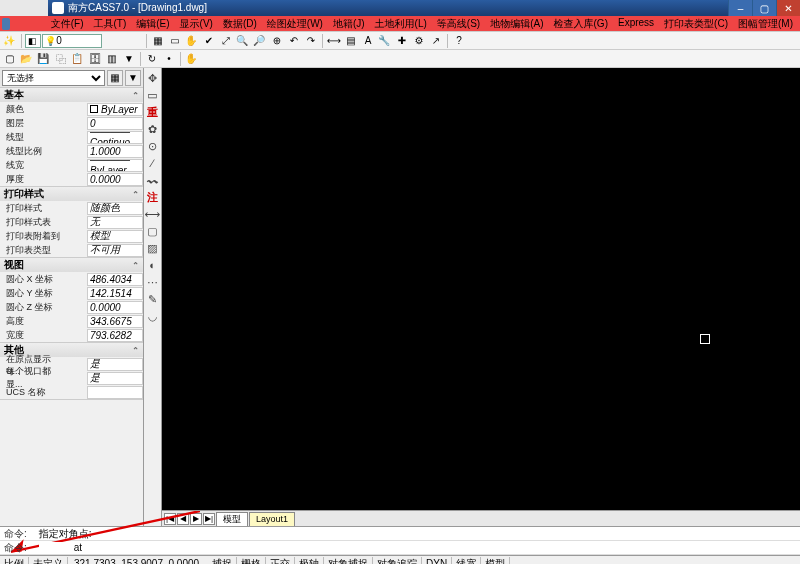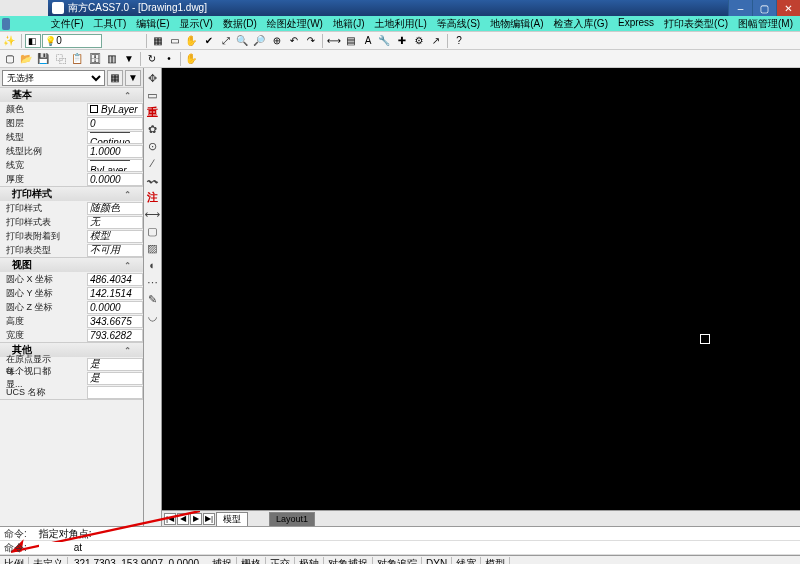--- a/index.html
+++ b/index.html
@@ -2,50 +2,50 @@
 <html><head>
 <meta charset="utf-8">
 <style>
 * { margin:0; padding:0; box-sizing:border-box; font-family:"Microsoft YaHei",SimSun,sans-serif; font-size:10px; }
 body { width:800px; height:564px; background:#e8e8e8; overflow:hidden; position:relative; }
 .titlebar { height:16px; background:linear-gradient(#2a5ca0,#1a3c70); color:#fff; display:flex; align-items:center; padding:0 4px;margin-left:48px; }
 .titlebar .icon { width:12px; height:12px; background:#fff; margin-right:4px; border-radius:2px; }
 .winbtns { position:absolute; right:0; top:0; height:16px; display:flex; }
 .winbtn { width:24px; height:16px; background:#3a6cb0; color:#fff; display:flex; align-items:center; justify-content:center; border-left:1px solid #2a5c90; cursor:pointer; }
 .winbtn.close { background:#c04030; }
-.menubar { height:16px; background:#5eead4; display:flex; align-items:center; padding:0 2px; border-bottom:1px solid #ccc;gap:32px; }
+.menubar { height:16px; background:#ef4444; display:flex; align-items:center; padding:0 2px; border-bottom:1px solid #ccc;gap:32px; }
 .menubar .micon { width:12px; height:12px; background:#4a7ab0; margin-right:4px; border-radius:2px; }
 .menuitem { padding:0 5px; cursor:pointer; white-space:nowrap; }
 .toolbar { height:18px; background:#f4f4f4; border-bottom:1px solid #ccc; display:flex; align-items:center; padding:0 2px; gap:1px; }
 .tbtn { width:16px; height:16px; border:1px solid transparent; display:inline-flex; align-items:center; justify-content:center; cursor:pointer; }
 .tsep { width:1px; height:14px; background:#bbb; margin:0 2px; }
 .tdrop { height:14px; border:1px solid #7a9; background:#fff; font-size:9px; padding:0 2px; display:flex; align-items:center; min-width:60px; }
 .tdrop.narrow { min-width:16px; }
 .workarea { display:flex; height:458px; }
 .proppanel { width:144px; background:#f0f0f0; border-right:1px solid #999; display:flex; flex-direction:column; }
 .propheader { height:20px; background:#e8e8e8; display:flex; align-items:center; padding:0 2px; gap:2px; border-bottom:1px solid #ccc; }
 .propheader select { flex:1; height:16px; font-size:9px; border:1px solid #888; background:#fff; }
 .propheaderbtn { width:16px; height:16px; border:1px solid #aaa; background:#eee; cursor:pointer; display:flex; align-items:center; justify-content:center; }
 .propsection { border-bottom:1px solid #ccc; }
-.psechead { height:14px; background:linear-gradient(#eee,#ddd); padding:0 12px; display:flex; align-items:center; justify-content:space-between; font-size:9px; font-weight:bold; cursor:pointer; }
+.psechead { height:14px; background:linear-gradient(#eee,#ddd); padding:0 4px; display:flex; align-items:center; justify-content:space-between; font-size:9px; font-weight:bold; cursor:pointer; }
 .psechead .chev { font-size:8px; color:#666; }
 .proprow { display:flex; height:14px; align-items:center;gap:25px; }
 .proprow .plabel { width:62px; padding-left:6px; font-size:9px; color:#222; }
 .proprow .pval { flex:1; height:13px; background:#fff; border:1px solid #ccc; font-size:9px; padding:0 2px; display:flex; align-items:center; overflow:hidden;font-style:italic; }
 .proprow .pval .sw { width:8px; height:8px; border:1px solid #000; background:#fff; margin-right:3px; }
 .vtoolbar { width:18px; background:#f0f0f0; border-right:1px solid #999; display:flex; flex-direction:column; align-items:center; padding-top:2px; gap:1px; }
 .vtbtn { width:16px; height:16px; display:flex; align-items:center; justify-content:center; cursor:pointer; font-size:11px; color:#444; }
 .vtbtn.red { color:#c00; font-weight:bold; }
 .canvaswrap { flex:1; display:flex; flex-direction:column; }
 .canvas { flex:1; background:#000; position:relative; }
 .cursor { position:absolute; left:538px; top:266px; width:10px; height:10px; border:1px solid #fff; }
 .layouttabs { height:16px; background:#e8e8e8; display:flex; align-items:center; border-top:1px solid #999; padding-left:2px; }
 .ltnav { width:12px; height:12px; border:1px solid #888; background:#fff; font-size:8px; display:flex; align-items:center; justify-content:center; cursor:pointer; margin-right:1px; }
 .ltab { height:14px; padding:0 6px; background:#fff; border:1px solid #888; border-bottom:none; font-size:9px; display:flex; align-items:center; cursor:pointer; margin-right:1px; }
-.ltab.inactive { background:#737373;margin-left:20px; }
+.ltab.inactive { background:#fef9c3; }
 .cmdarea { border-top:1px solid #999; background:#fff; }
 .cmdline { height:14px; display:flex; align-items:center; padding:0 4px; font-size:10px; border-bottom:1px solid #ddd; position:relative; }
 .cmdline .prompt { color:#333; margin-right:12px; }
 .cmdline input { border:none; outline:none; flex:1; font-size:10px; font-family:inherit;padding-left:35px; }
 .arrow { position:absolute; left:0; top:0; width:200px; height:100%; pointer-events:none; }
 .statusbar { height:16px; background:#f0f0f0; border-top:1px solid #999; display:flex; align-items:center; font-size:9px; }
 .statusbar .sseg { padding:0 4px; border-right:1px solid #bbb; height:14px; display:flex; align-items:center; cursor:pointer; }
 .statusbar .coords { padding:0 6px; min-width:140px; }
 </style>
 </head>

